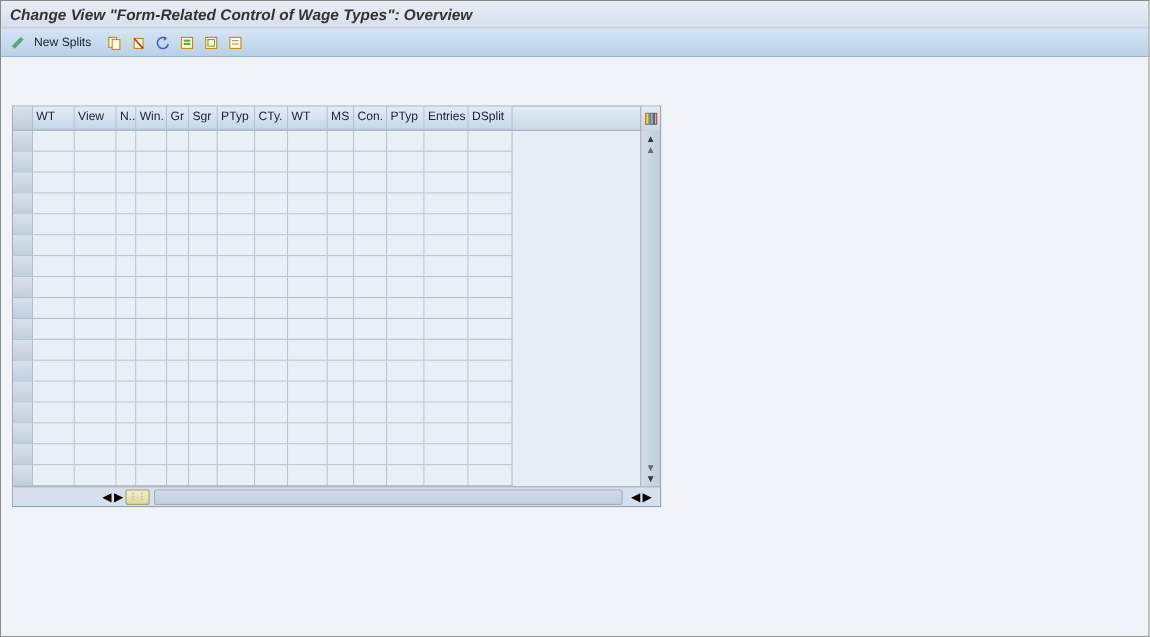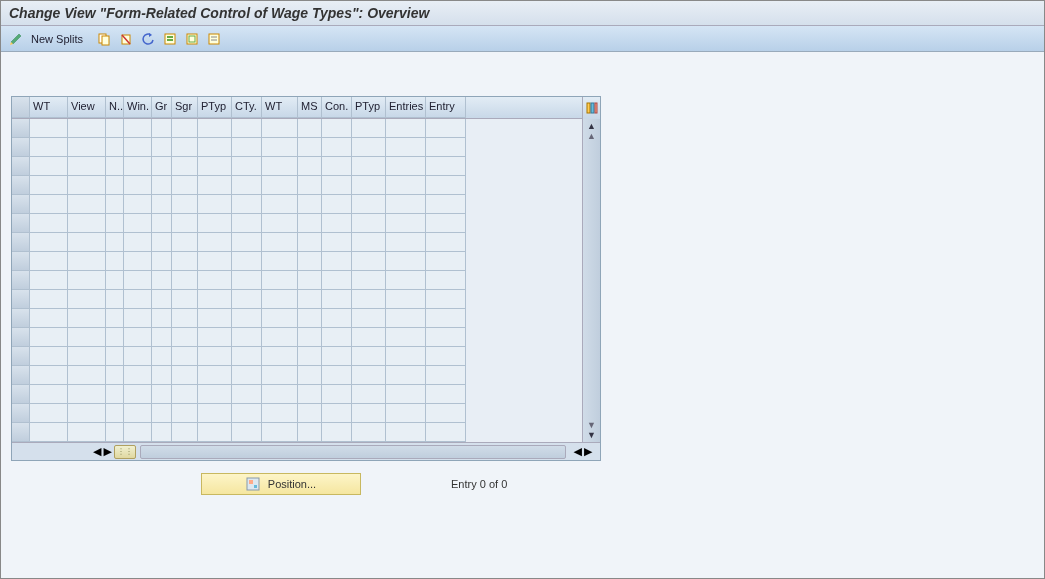--- a/index.html
+++ b/index.html
@@ -272,21 +272,21 @@
           <div class="th" style="width: 28px;">Win.</div>
           <div class="th" style="width: 20px;">Gr</div>
           <div class="th" style="width: 26px;">Sgr</div>
           <div class="th" style="width: 34px;">PTyp</div>
           <div class="th" style="width: 30px;">CTy.</div>
           <div class="th" style="width: 36px;">WT</div>
           <div class="th" style="width: 24px;">MS</div>
           <div class="th" style="width: 30px;">Con.</div>
           <div class="th" style="width: 34px;">PTyp</div>
           <div class="th" style="width: 40px;">Entries</div>
-          <div class="th" style="width: 40px;">Entry</div>
+          <div class="th" style="width: 40px;">DSplit</div>
         </div>
       <div class="config-btn">
         <svg width="12" height="12">
             <rect x="1" y="1" width="3" height="10" fill="#fc5" stroke="#a70"></rect>
             <rect x="5" y="1" width="3" height="10" fill="#6bd" stroke="#379"></rect>
             <rect x="9" y="1" width="2" height="10" fill="#fa8" stroke="#a44"></rect>
           </svg>
       </div>
     </div>
     <div class="table-body">
@@ -596,24 +596,13 @@
         <span class="hscroll-grip">⋮⋮</span>
       </div>
       <div class="hscroll-track"></div>
       <div class="hscroll-end">
         <span class="arrow">◀</span>
         <span class="arrow">▶</span>
       </div>
     </div>
   </div>
 
-  <div class="bottom-row">
-    <div class="position-btn">
-      <svg width="14" height="14">
-          <rect x="1" y="1" width="12" height="12" fill="#dde8f0" stroke="#89a"></rect>
-          <rect x="3" y="3" width="4" height="4" fill="#fa8"></rect>
-          <rect x="8" y="8" width="3" height="3" fill="#6bd"></rect>
-        </svg>
-      <span>Position...</span>
-    </div>
-    <span class="entry-text">Entry 0 of 0</span>
-  </div>
 </div>
 
 </body></html>

